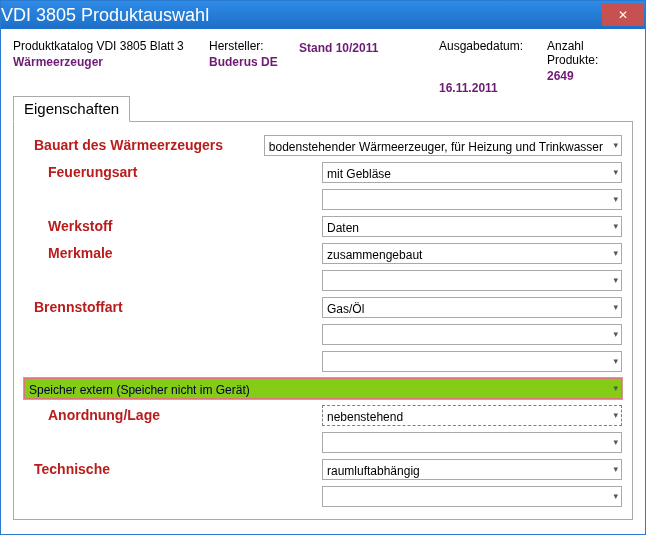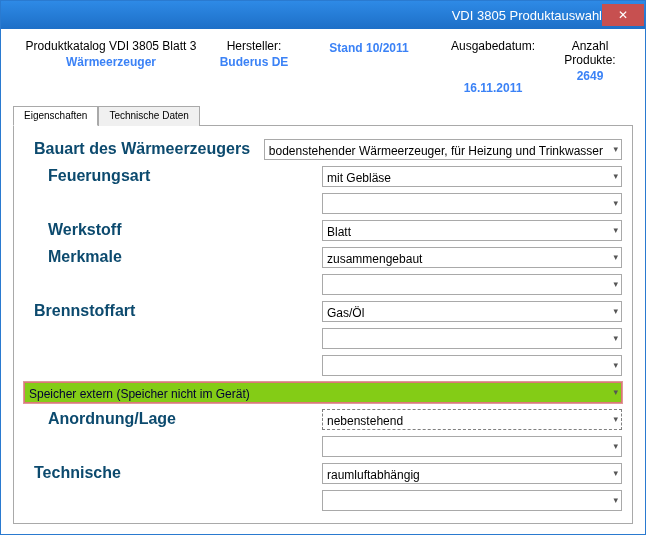--- a/index.html
+++ b/index.html
@@ -15,68 +15,67 @@
   .titlebar {
     height: 28px;
     background: linear-gradient(to bottom, #2e8ae6 0%, #1d6fc7 100%);
     color: #fff;
     display: flex;
     align-items: center;
     position: relative;
   }
   .titlebar .title {
     flex: 1;
-    text-align: right;
-    font-size: 13px;
+    text-align: left;
+    font-size: 18px;
   }
   .close-btn {
     width: 42px;
     height: 22px;
     background: #c75050;
     color: #fff;
     display: flex;
     align-items: center;
     justify-content: center;
     font-size: 12px;
     margin-right: 1px;
     margin-top: 0;
     cursor: pointer;
   }
   .content {
     padding: 10px 12px 8px 12px;
   }
   .header-info {
     display: flex;
-    margin-bottom: 10px;
-    text-align: center;
+    margin-bottom: 0;
   }
   .header-col { display: flex; flex-direction: column; gap: 2px; }
   .header-col.c1 { width: 196px; }
   .header-col.c2 { width: 90px; }
   .header-col.c3 { width: 140px; }
   .header-col.c4 { width: 108px; gap: 28px; }
   .header-col.c5 { flex: 1; }
   .header-label { color: #000; }
-  .header-value { font-weight: bold; color: #3b82f6; }
+  .header-value { font-weight: bold; color: #701a75; }
 
   .tabs {
     display: flex;
     border-bottom: 1px solid #a9a9a9;
     margin-bottom: 0;
   }
   .tab {
     padding: 3px 10px 4px 10px;
     border: 1px solid #a9a9a9;
     border-bottom: none;
     background: #f0f0f0;
     margin-right: 0px;
     position: relative;
     top: 1px;
     cursor: pointer;
-    font-size: 10px;
+    font-size: 15px;
   }
   .tab.active {
     background: #fff;
     border-bottom: 1px solid #fff;
     top: 1px;
     z-index: 2;
   }
   .tab-panel {
     border: 1px solid #a9a9a9;
     border-top: none;
@@ -86,24 +85,24 @@
   }
   .row {
     display: flex;
     align-items: center;
     height: 22px;
     margin-bottom: 5px;
     gap: 8px;
   }
   .row .label {
     width: 290px;
-    color: #0c4a6e;
+    color: #b91c1c;
     font-weight: bold;
     padding-left: 10px;
-    font-size: 16px;
+    font-size: 14px;
   }
   .row .label.indent { padding-left: 24px; }
   .row .field {
     flex: 1;
   }
   .select {
     width: 100%;
     height: 21px;
     border: 1px solid #a9a9a9;
     background: #fff;
@@ -178,21 +177,20 @@
       <div class="header-value">16.11.2011</div>
     </div>
     <div class="header-col c5">
       <div class="header-label">Anzahl Produkte:</div>
       <div class="header-value">2649</div>
     </div>
   </div>
 
   <div class="tabs">
     <div class="tab active">Eigenschaften</div>
-    <div class="tab">Technische Daten</div>
   </div>
 
   <div class="tab-panel" id="rows-container">
 
   <div class="row">
         <div class="label">Bauart des Wärmeerzeugers</div>
         <div class="field">
           <div class="select">
             <span>bodenstehender Wärmeerzeuger, für Heizung und Trinkwasser</span>
             <span class="arrow">▾</span>
@@ -214,21 +212,21 @@
           <div class="select">
             <span></span>
             <span class="arrow">▾</span>
           </div>
         </div>
       </div>
       <div class="row">
         <div class="label indent">Werkstoff</div>
         <div class="field">
           <div class="select">
-            <span>Blatt</span>
+            <span>Daten</span>
             <span class="arrow">▾</span>
           </div>
         </div>
       </div>
       <div class="row">
         <div class="label indent">Merkmale</div>
         <div class="field">
           <div class="select">
             <span>zusammengebaut</span>
             <span class="arrow">▾</span>

